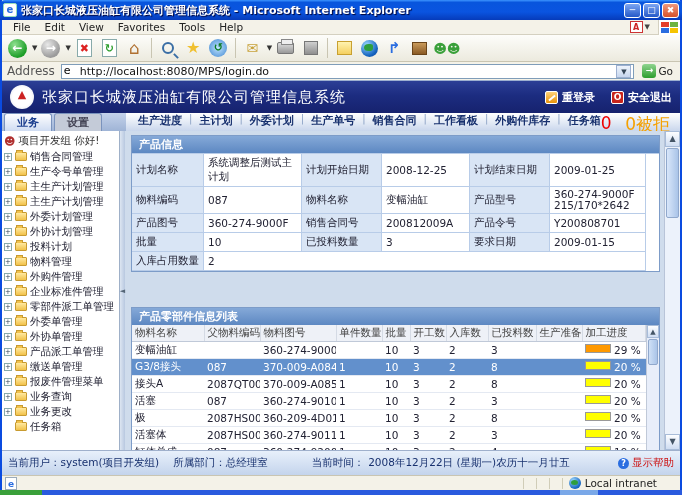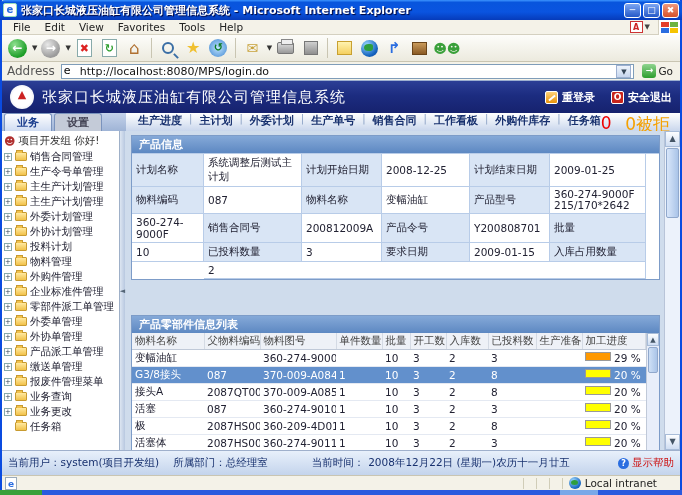--- a/index.html
+++ b/index.html
@@ -436,20 +436,21 @@
           <div class="lab">计划结束日期</div>
           <div class="val">2009-01-25</div>
 
           <div class="lab">物料编码</div>
           <div class="val">087</div>
           <div class="lab">物料名称</div>
           <div class="val">变幅油缸</div>
           <div class="lab">产品型号</div>
           <div class="val" style="white-space:normal;line-height:11px;">360-274-9000F 215/170*2642</div>
 
+          <div class="lab">产品图号</div>
           <div class="val">360-274-9000F</div>
           <div class="lab">销售合同号</div>
           <div class="val">200812009A</div>
           <div class="lab">产品令号</div>
           <div class="val">Y200808701</div>
 
           <div class="lab">批量</div>
           <div class="val">10</div>
           <div class="lab">已投料数量</div>
           <div class="val">3</div>

